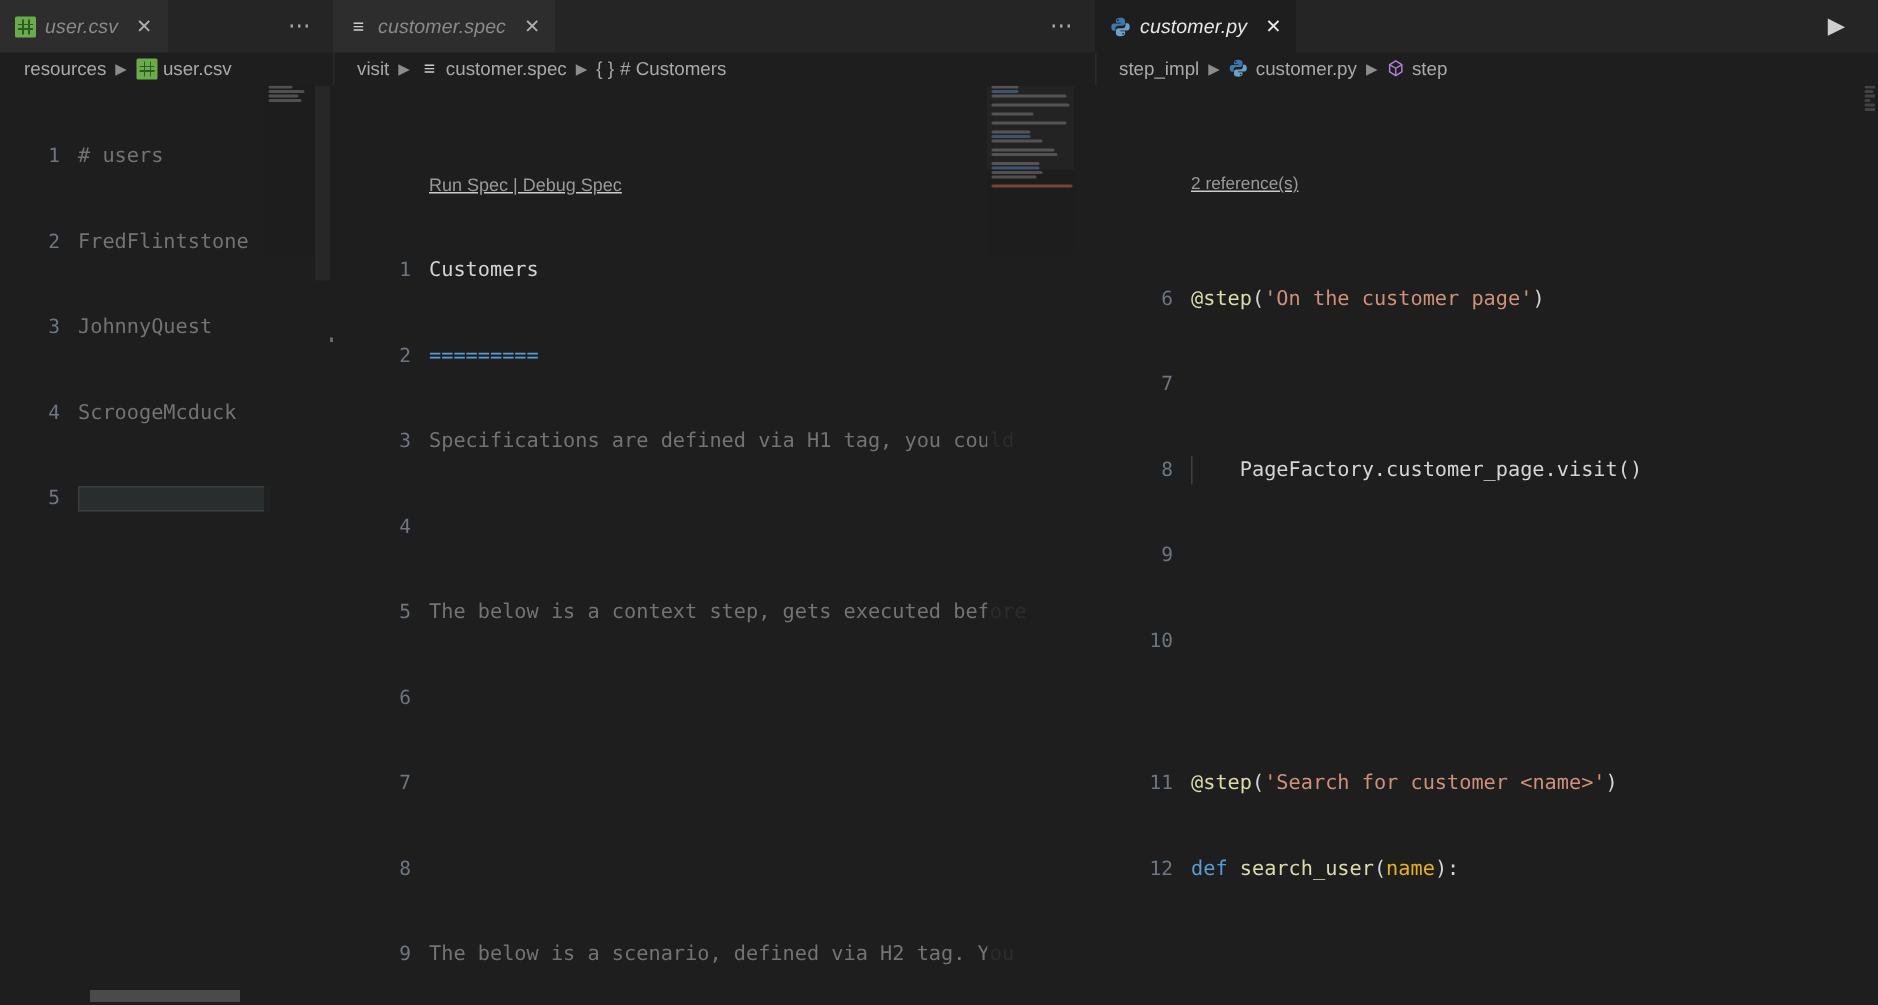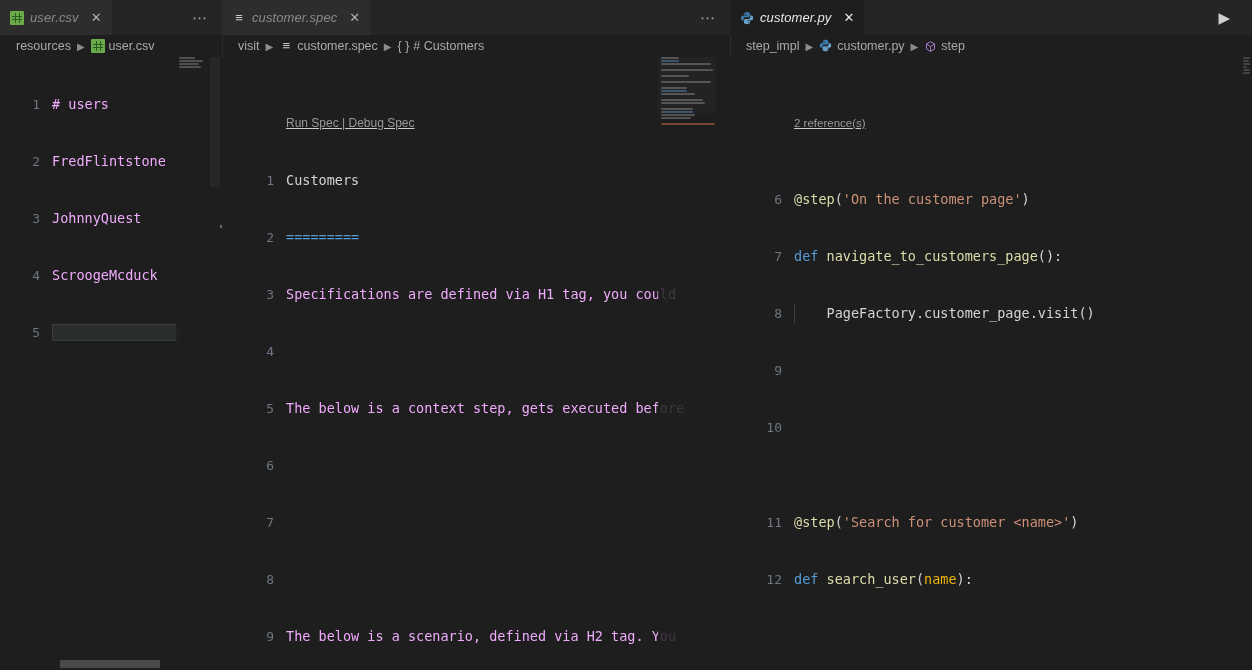--- a/index.html
+++ b/index.html
@@ -41,21 +41,21 @@
       linear-gradient(to right,transparent 7px,#2d5c20 7px,#2d5c20 8px,transparent 8px),
       linear-gradient(to bottom,transparent 3px,#2d5c20 3px,#2d5c20 4px,transparent 4px),
       linear-gradient(to bottom,transparent 6px,#2d5c20 6px,#2d5c20 7px,transparent 7px);}
   .ico-spec{color:#c9c9c9;font-size:13px;line-height:14px;text-align:center;font-style:normal;}
   .ico-py{width:14px;height:14px;}
 
   
   .breadcrumb{height:22px;display:flex;align-items:center;gap:4px;padding-left:16px;
      font-size:12.5px;color:#a9a9a9;background:#1e1e1e;flex:0 0 22px;white-space:nowrap;}
   .bc-sep{color:#8c8c8c;font-size:10px;padding:0 2px;}
-  .bc-item{display:flex;align-items:flex-end;gap:4px;}
+  .bc-item{display:flex;align-items:flex-start;gap:4px;}
   .bc-brace{color:#a9a9a9;}
   .sym-step{display:inline-block;width:13px;height:13px;}
 
   
   .editor{flex:1 1 auto;position:relative;overflow:hidden;background:#1e1e1e;}
   .lines{position:absolute;left:0;top:0;right:0;bottom:0;
       font-family:"DejaVu Sans Mono","Liberation Mono",monospace;
       font-size:13.5px;line-height:19px;white-space:pre;}
   .row{height:19px;display:flex;align-items:center;position:relative;}
   .ln{width:40px;text-align:right;color:#6e7681;flex:0 0 40px;
@@ -66,21 +66,21 @@
   .code{padding-left:12px;color:#d4d4d4;white-space:pre;}
   .codelens{height:19px;display:flex;align-items:flex-end;text-decoration:underline;}
   .codelens .cl-txt{margin-left:64px;font-family:"Liberation Sans",sans-serif;
       font-size:12px;color:#999999;}
   .g3 .codelens .cl-txt{margin-left:64px;color:#9a9a9a;font-size:11.5px;}
 
   
   .ig{position:absolute;width:1px;background:#404040;top:0;bottom:0;}
 
   
-  .s-plain{color:#f0abfc;}
+  .s-plain{color:#737373;}
   .s-head{color:#d4d4d4;}
   .s-rule{color:#569cd6;}
   .s-kw{color:#569cd6;}
   .s-fn{color:#dcdcaa;}
   .s-str{color:#ce9178;}
   .s-dec{color:#dcdcaa;}
   .s-param{color:#eab308;}
   .s-punct{color:#d4d4d4;}
 
   
@@ -300,21 +300,21 @@
         <span>step</span>
       </span>
     </div>
 
     <div class="editor">
       <div class="lines">
 
         <div class="codelens"><span class="cl-txt">2 reference(s)</span></div>
 
         <div class="row"><span class="ln">6</span><span class="code"><span class="s-dec">@step</span><span class="s-punct">(</span><span class="s-str">'On the customer page'</span><span class="s-punct">)</span></span></div>
-        <div class="row"><span class="ln">7</span><span class="code"><span class="s-kw">def</span> <span class="s-fn">navigate_to_customers_page</span><span class="s-punct">():</span></span></div>
+        <div class="row"><span class="ln">7</span></div>
         <div class="row"><span class="ln">8</span><span class="code">    PageFactory.customer_page.visit()</span><span class="ig" style="left:64px;"></span></div>
         <div class="row"><span class="ln">9</span><span class="code s-plain"></span></div>
         <div class="row"><span class="ln">10</span><span class="code s-plain"></span></div>
 
 
         <div class="row"><span class="ln">11</span><span class="code"><span class="s-dec">@step</span><span class="s-punct">(</span><span class="s-str">'Search for customer &lt;name&gt;'</span><span class="s-punct">)</span></span></div>
         <div class="row"><span class="ln">12</span><span class="code"><span class="s-kw">def</span> <span class="s-fn">search_user</span><span class="s-punct">(</span><span class="s-param">name</span><span class="s-punct">):</span></span></div>
         
         
         

